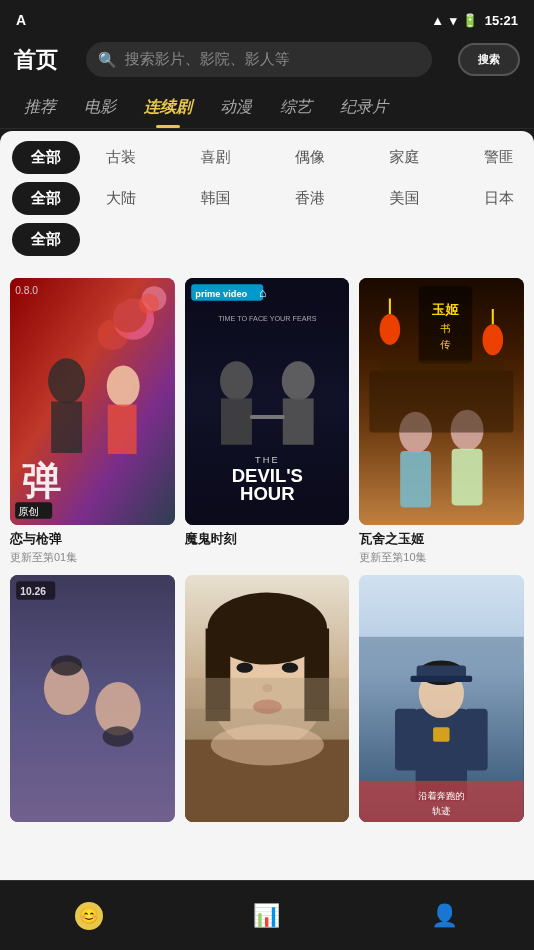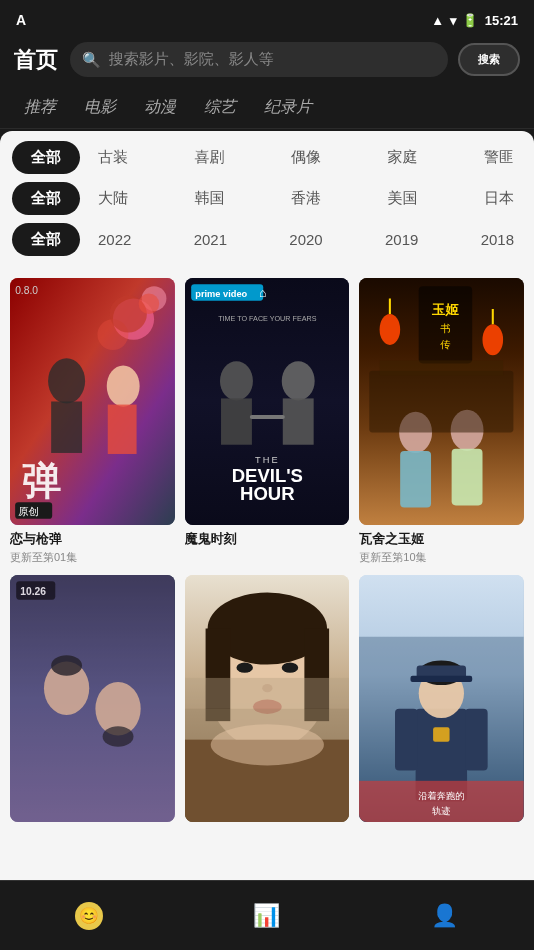--- a/index.html
+++ b/index.html
@@ -31,21 +31,21 @@
       font-weight: 600;
       color: #fff;
     }
 
     
     .header {
       background: #1a1a1a;
       display: flex;
       align-items: center;
       padding: 6px 14px 10px;
-      gap: 10px;
+      gap: 26px;
       justify-content: center;
     }
     .header-title {
       font-size: 22px;
       font-weight: 700;
       color: #fff;
       min-width: 46px;
     }
     .search-bar {
       flex: 1;
@@ -136,20 +136,21 @@
       min-width: 68px;
       text-align: center;
       margin-right: 10px;
       flex-shrink: 0;
     }
     .filter-tags {
       display: flex;
       gap: 2px;
       flex: 1;
       justify-content: space-between;
+      margin-left: 8px;
     }
     .filter-tag {
       color: #555;
       font-size: 15px;
       padding: 6px 8px;
       cursor: pointer;
       white-space: nowrap;
     }
 
     
@@ -295,20 +296,21 @@
   <div class="search-bar">
     <span class="search-icon">🔍</span>
     <span class="search-placeholder">搜索影片、影院、影人等</span>
   </div>
   <button class="search-btn">搜索</button>
 </div>
 
 <div class="nav-tabs">
   <div class="nav-tab">推荐</div>
   <div class="nav-tab">电影</div>
+  <div class="nav-tab active">连续剧</div>
   <div class="nav-tab">动漫</div>
   <div class="nav-tab">综艺</div>
   <div class="nav-tab">纪录片</div>
 </div>
 
 <div class="filter-section">
 
   <div class="filter-row">
     <button class="filter-btn-all">全部</button>
     <div class="filter-tags">
@@ -326,27 +328,20 @@
       <span class="filter-tag">大陆</span>
       <span class="filter-tag">韩国</span>
       <span class="filter-tag">香港</span>
       <span class="filter-tag">美国</span>
       <span class="filter-tag">日本</span>
     </div>
   </div>
 
   <div class="filter-row">
     <button class="filter-btn-all">全部</button>
-    <div class="filter-tags">
-      <span class="filter-tag">2022</span>
-      <span class="filter-tag">2021</span>
-      <span class="filter-tag">2020</span>
-      <span class="filter-tag">2019</span>
-      <span class="filter-tag">2018</span>
-    </div>
   </div>
 </div>
 
 <div class="content-section">
   <div class="grid">
 
     <div class="grid-item">
       <div class="grid-item-img poster-1">
 
         <svg width="100%" height="100%" viewBox="0 0 160 240" xmlns="http://www.w3.org/2000/svg" style="position:absolute;top:0;left:0;">

